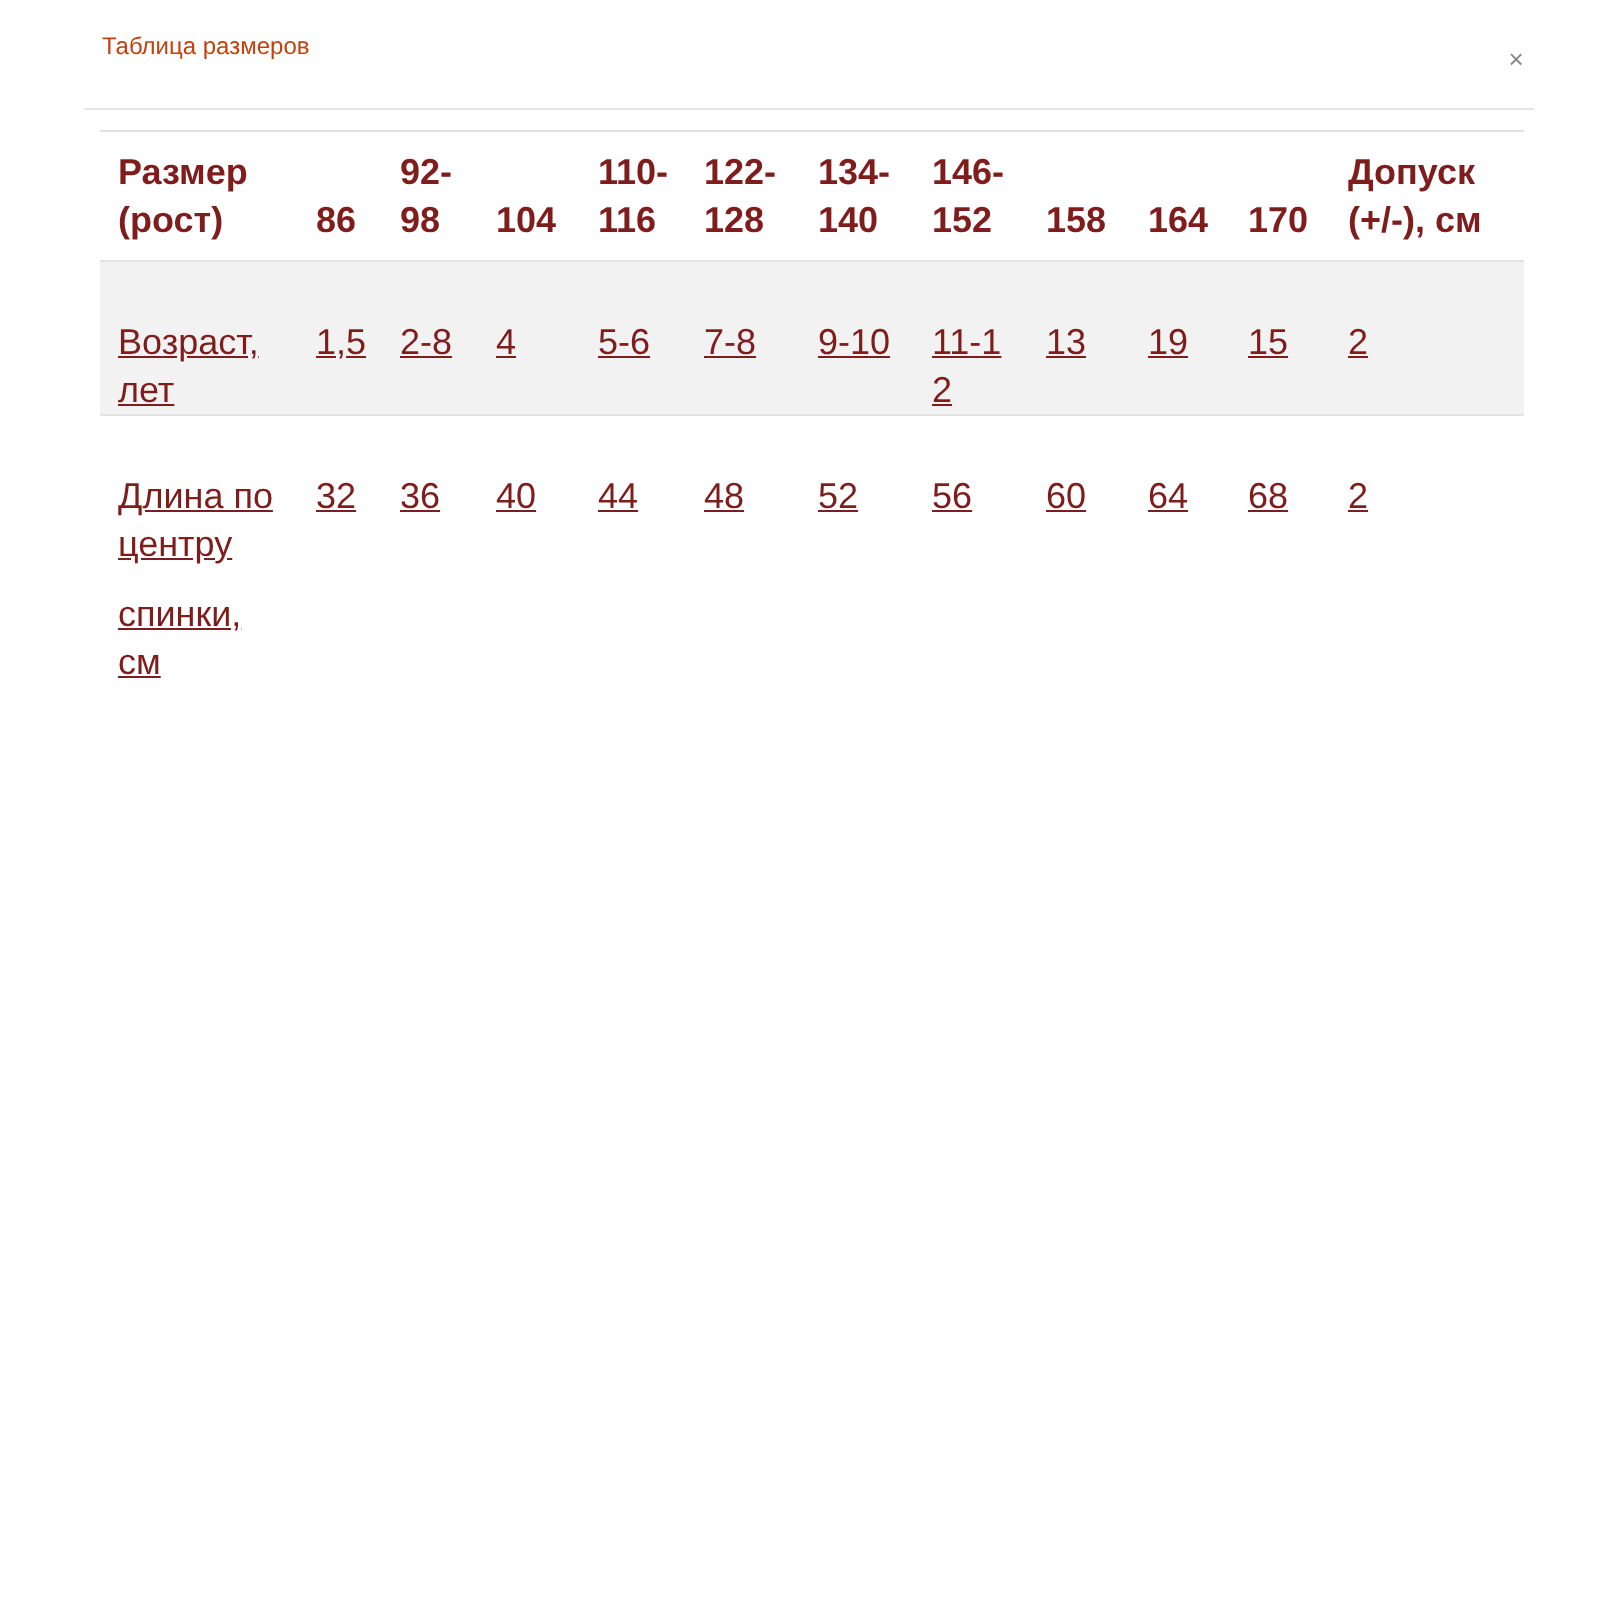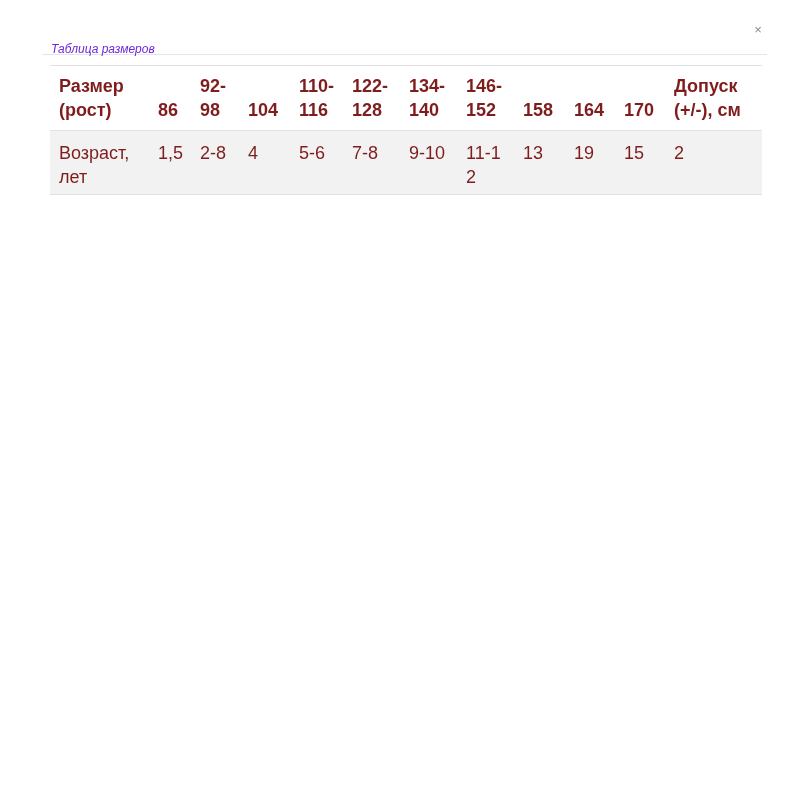--- a/index.html
+++ b/index.html
@@ -1,36 +1,36 @@
 <!DOCTYPE html>
 <html><head>
   <meta charset="utf-8">
   <style>
     html, body { margin: 0; padding: 0; background: #ffffff; }
     body { width: 800px; height: 800px; position: relative; overflow: hidden;
       font-family: "Liberation Sans", sans-serif; color: #222; }
     .modal-header { position: absolute; left: 42px; top: 0; width: 725px; height: 54px;
       border-bottom: 1px solid #e5e5e5; }
-    .modal-title { position: absolute; left: 9px; top: 42px; font-size: 12px; color: #6d28d9; font-style: italic; }
+    .modal-title { position: absolute; left: 9px; top: 16px; font-size: 12px; color: #c2410c; }
     .close-btn { position: absolute; left: 751px; top: 22px; width: 14px; height: 16px;
       font-size: 13px; color: #888; line-height: 16px; text-align: center; cursor: pointer; }
     .table-wrap { position: absolute; left: 50px; top: 65px; width: 712px; }
     table { border-collapse: collapse; width: 712px; table-layout: fixed;
       border-top: 1px solid #e2e2e2; }
     td, th { padding: 0; vertical-align: top; text-align: left;
       font-size: 18px; line-height: 24px; color: #7f1d1d; }
     th { font-weight: bold; }
     tr { border-bottom: 1px solid #e2e2e2; }
     tr.gray { background: #f2f2f2; }
     tr.white { background: #ffffff; }
     thead tr { height: 65px; }
     thead th { vertical-align: bottom; padding-bottom: 8px; }
     thead th.left { vertical-align: bottom; }
     td:first-child, th:first-child { padding-left: 9px; }
-    .cell-pad { padding-top: 10px; }
+    .cell-pad { padding-top: 28px; text-decoration: underline; }
     .row1 { height: 64px; }
     .row2 { height: 64px; }
     .row3 { height: 134px; }
     .row4 { height: 134px; }
     .line { display: block; }
     .gap { display: block; height: 11px; }
   </style>
 </head>
 <body>
 
@@ -118,15 +118,35 @@
         <td class="cell-pad">4</td>
         <td class="cell-pad">5-6</td>
         <td class="cell-pad">7-8</td>
         <td class="cell-pad">9-10</td>
         <td class="cell-pad" style="word-break:break-all; padding-right:14px;margin-left:18px;">11-12</td>
         <td class="cell-pad">13</td>
         <td class="cell-pad">19</td>
         <td class="cell-pad">15</td>
         <td class="cell-pad">2</td>
       </tr>
+      <tr class="white row4" style="border-bottom:none;">
+        <td class="cell-pad">
+          <span class="line">Длина по</span>
+          <span class="line">центру</span>
+          <span class="gap"></span>
+          <span class="line">спинки,</span>
+          <span class="line">см</span>
+        </td>
+        <td class="cell-pad">32</td>
+        <td class="cell-pad">36</td>
+        <td class="cell-pad">40</td>
+        <td class="cell-pad">44</td>
+        <td class="cell-pad">48</td>
+        <td class="cell-pad">52</td>
+        <td class="cell-pad">56</td>
+        <td class="cell-pad">60</td>
+        <td class="cell-pad">64</td>
+        <td class="cell-pad">68</td>
+        <td class="cell-pad">2</td>
+      </tr>
     </tbody>
   </table>
 </div>
 
 </body></html>

